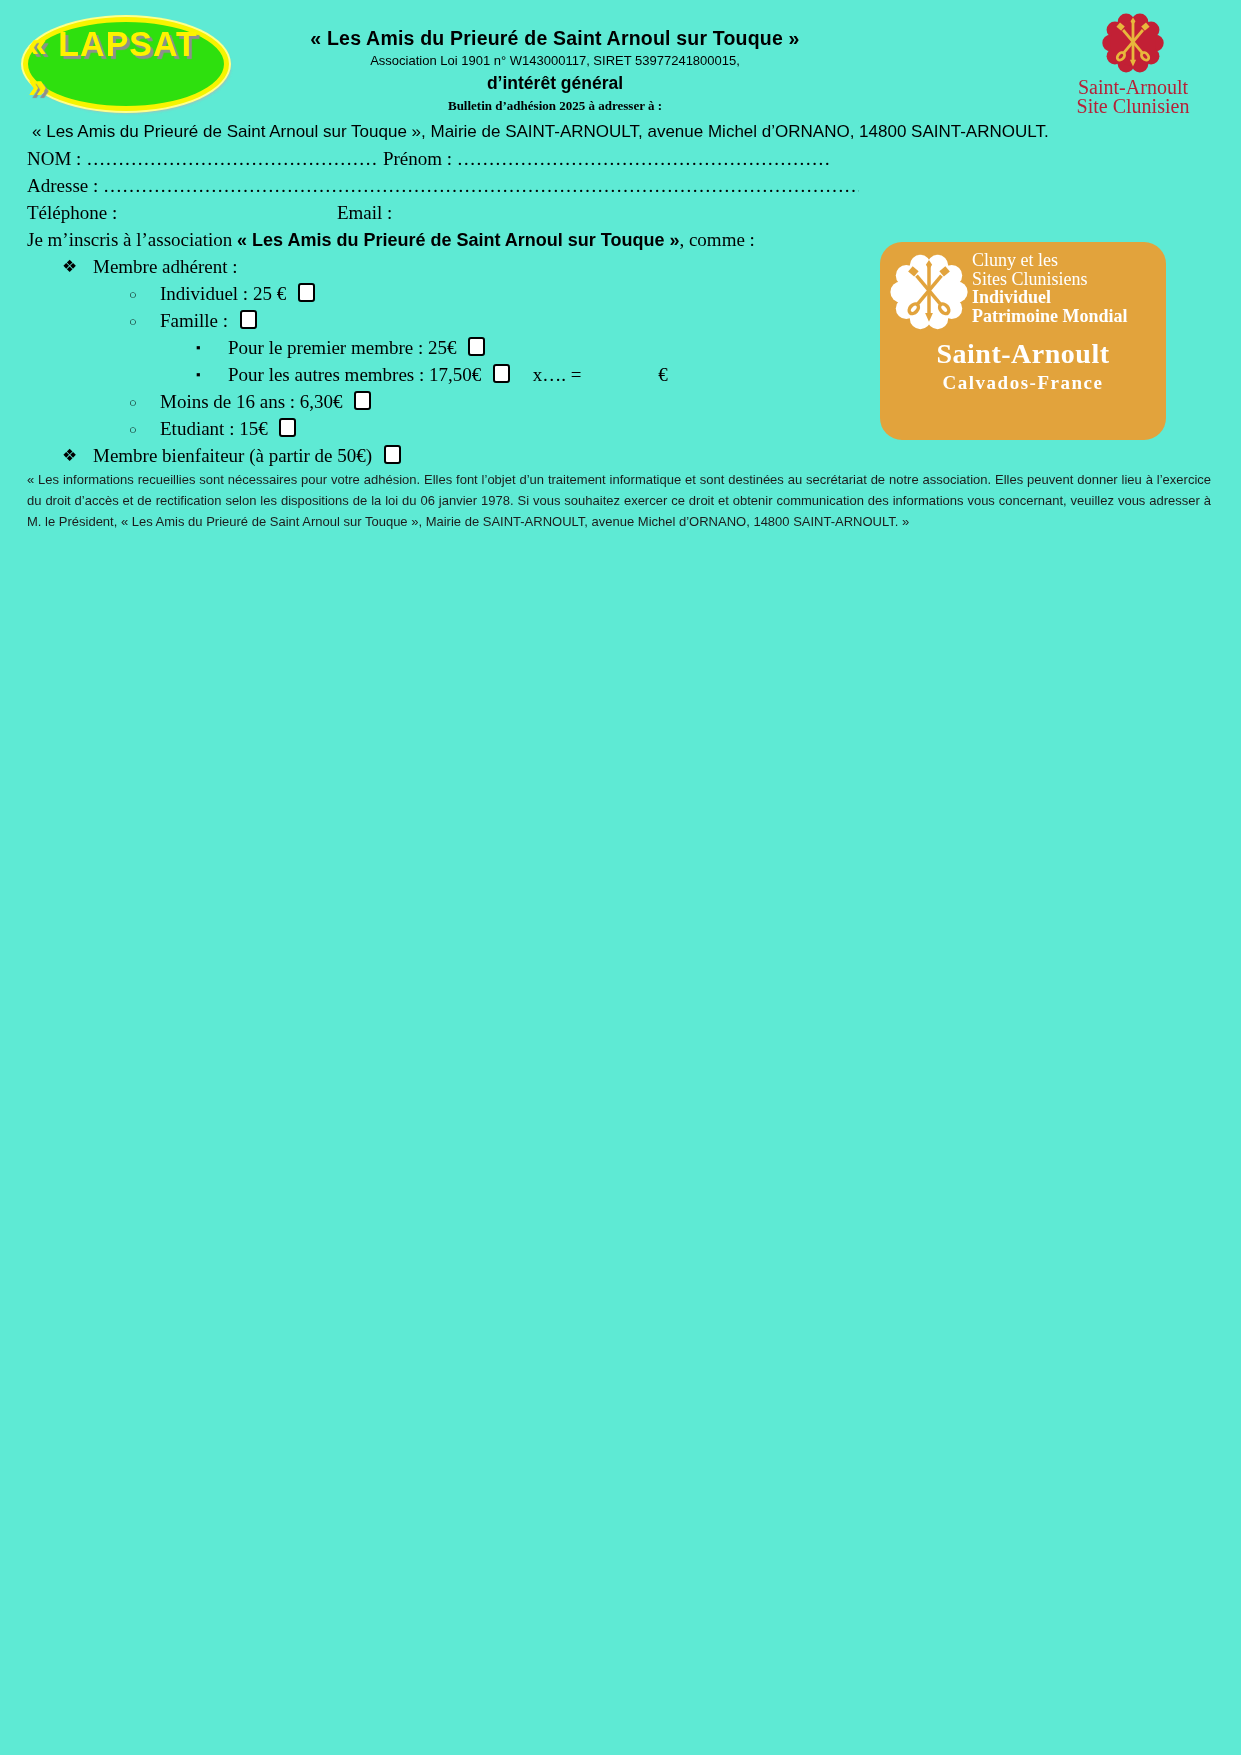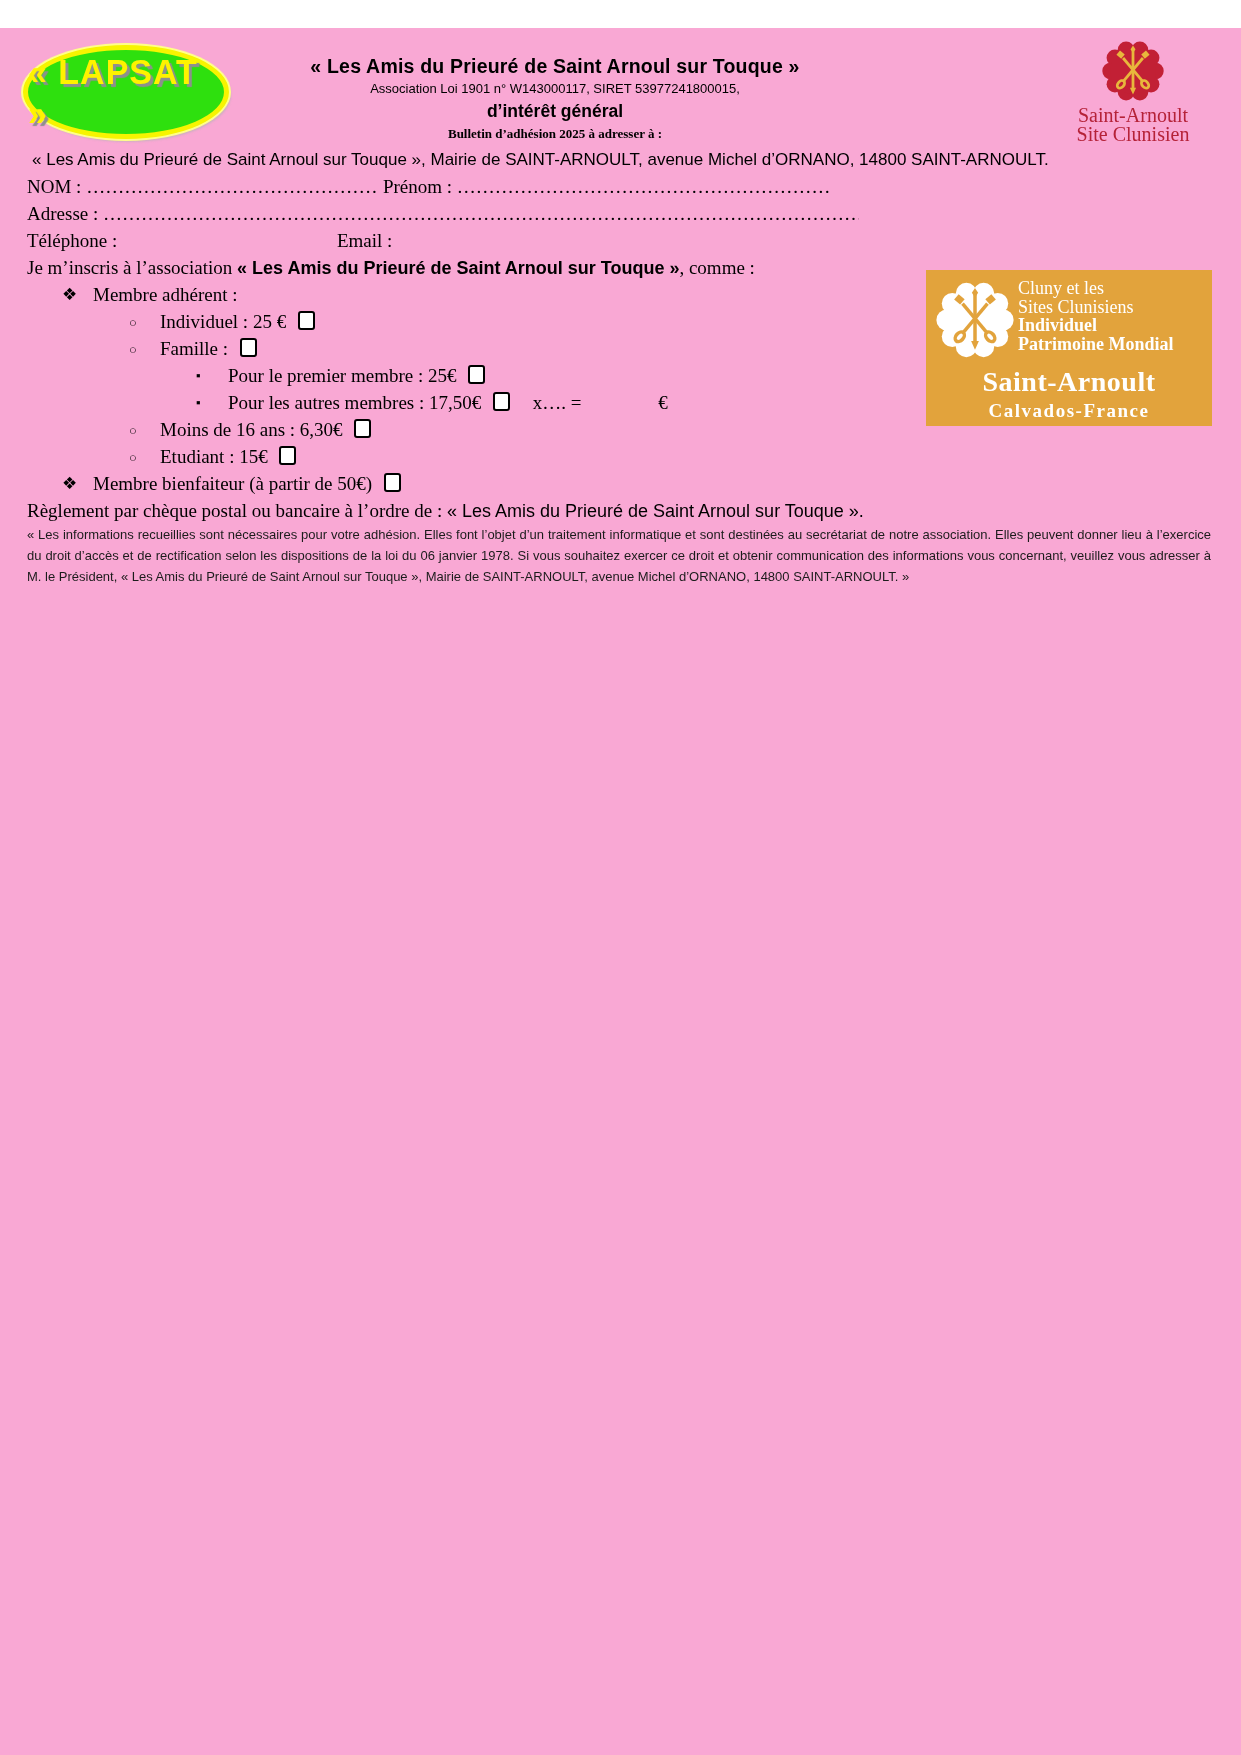--- a/index.html
+++ b/index.html
@@ -1,17 +1,17 @@
 <!DOCTYPE html>
 <html><head>
 <meta charset="utf-8">
 <style>
   html,body { margin:0; padding:0; background:#ffffff; }
   body { width:1241px; height:1755px; position:relative; font-family:"Liberation Serif", serif; color:#000; }
-  .page { position:absolute; inset:0; background:#f9a8d4; overflow:hidden;margin-top:28px; }
+  .page { position:absolute; inset:0; background:#5eead4; overflow:hidden; }
 
   
   .lapsat {
     position:absolute; left:23px; top:17px; width:196px; height:84px;
     background:#2ee00e; border:5px solid #f7f400; border-radius:50%;
     box-shadow:0 0 0 2px #ffff8a, 2px 3px 2px rgba(180,180,180,.6);
     display:flex; align-items:center; justify-content:center;
   }
   .lapsat-text {
     font-family:"Liberation Sans", sans-serif; font-weight:bold; font-size:34px;
@@ -54,21 +54,21 @@
   .cb { display:inline-block; width:13px; height:15px; border:2px solid #000; border-radius:3px; vertical-align:-2px; margin-left:7px; background:#fff; }
   .mult { margin-left:18px; }
   .euro-end { margin-left:72px; }
 
   .privacy {
     margin-top:0; font-family:Liberation Sans, sans-serif; font-size:13px; line-height:21px;
     text-align:justify; color:#1c1c1c; white-space:normal;
   }
 
   
-  .badge { position:absolute; left:926px; top:242px; width:286px; height:156px; background:#e2a33c; }
+  .badge { position:absolute; left:880px; top:242px; width:286px; height:198px; background:#e2a33c;border-radius:22px; }
   .badge-flower { position:absolute; left:10px; top:11px; }
   .badge-lines { position:absolute; left:92px; top:9px; color:#fff; font-family:"Liberation Serif", serif; font-size:18px; line-height:18.5px; white-space:nowrap; }
   .badge-lines .b-bold { font-weight:bold; }
   .badge-name { position:absolute; left:0; right:0; top:96px; text-align:center; color:#fff; font-family:"Liberation Serif", serif; font-weight:bold; font-size:28px; letter-spacing:.5px; }
   .badge-region { position:absolute; left:0; right:0; top:130px; text-align:center; color:#fff; font-family:"Liberation Serif", serif; font-weight:bold; font-size:19px; letter-spacing:1.5px; }
 </style>
 </head>
 <body>
 
 <div class="page">
@@ -184,23 +184,20 @@
       <span>Etudiant : 15€</span>
       <span class="cb"></span>
     </div>
 
     <div class="line li lvl1">
       <span class="bullet">❖</span>
       <span>Membre bienfaiteur (à partir de 50€)</span>
       <span class="cb"></span>
     </div>
 
-    <div class="line">
-      <span>Règlement par chèque postal ou bancaire à l’ordre de : </span><span class="regname">« Les Amis du Prieuré de Saint Arnoul sur Touque ».</span>
-    </div>
 
     <p class="privacy">« Les informations recueillies sont nécessaires pour votre adhésion. Elles font l’objet d’un traitement informatique et sont destinées au secrétariat de notre association. Elles peuvent donner lieu à l’exercice du droit d’accès et de rectification selon les dispositions de la loi du 06 janvier 1978. Si vous souhaitez exercer ce droit et obtenir communication des informations vous concernant, veuillez vous adresser à M. le Président, « Les Amis du Prieuré de Saint Arnoul sur Touque », Mairie de SAINT-ARNOULT, avenue Michel d’ORNANO, 14800 SAINT-ARNOULT. »</p>
   </div>
 
   <div class="badge">
     <svg class="badge-flower" width="78" height="78" viewBox="0 0 100 100">
       <g fill="#ffffff">
         <circle cx="86" cy="50" r="13.5"></circle>
           <circle cx="79.1" cy="71.2" r="13.5"></circle>
           <circle cx="61.1" cy="84.2" r="13.5"></circle>

